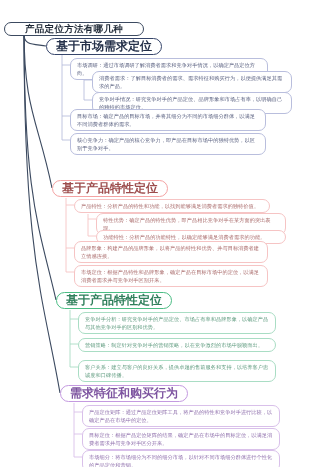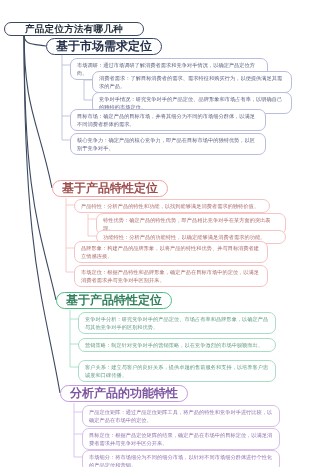--- a/index.html
+++ b/index.html
@@ -158,21 +158,21 @@
 
   <div class="node leaf t-green-l" style="left:78px;top:338px;width:198px;">
     <span>营销策略：制定针对竞争对手的营销策略，以在竞争激烈的市场中脱颖而出。</span>
   </div>
 
   <div class="node leaf t-green-l two" style="left:78px;top:360px;width:198px;">
     <span>客户关系：建立与客户的良好关系，提供卓越的售前服务和支持，以培养客户忠诚度和口碑传播。</span>
   </div>
 
   <div class="node branch t-purple" style="left:60px;top:385px;">
-    <span>分析产品的功能特性</span>
+    <span>需求特征和购买行为</span>
   </div>
 
   <div class="node leaf t-purple-l two" style="left:82px;top:405px;width:198px;">
     <span>产品定位矩阵：通过产品定位矩阵工具，将产品的特性和竞争对手进行比较，以确定产品在市场中的定位。</span>
   </div>
 
   <div class="node leaf t-purple-l two" style="left:82px;top:428px;width:198px;">
     <span>目标定位：根据产品定位矩阵的结果，确定产品在市场中的目标定位，以满足消费者需求并与竞争对手区分开来。</span>
   </div>
 

